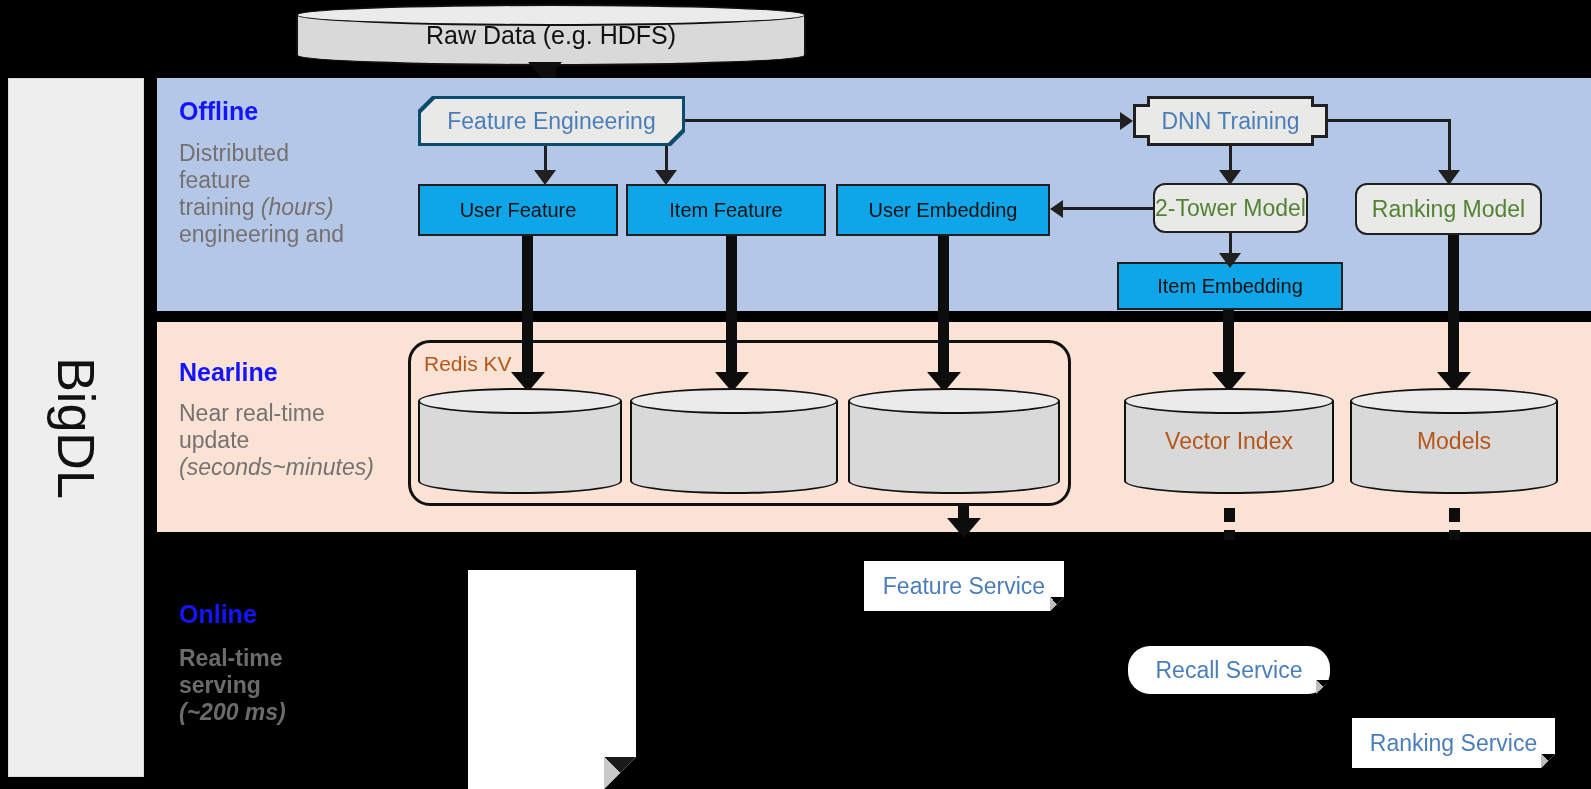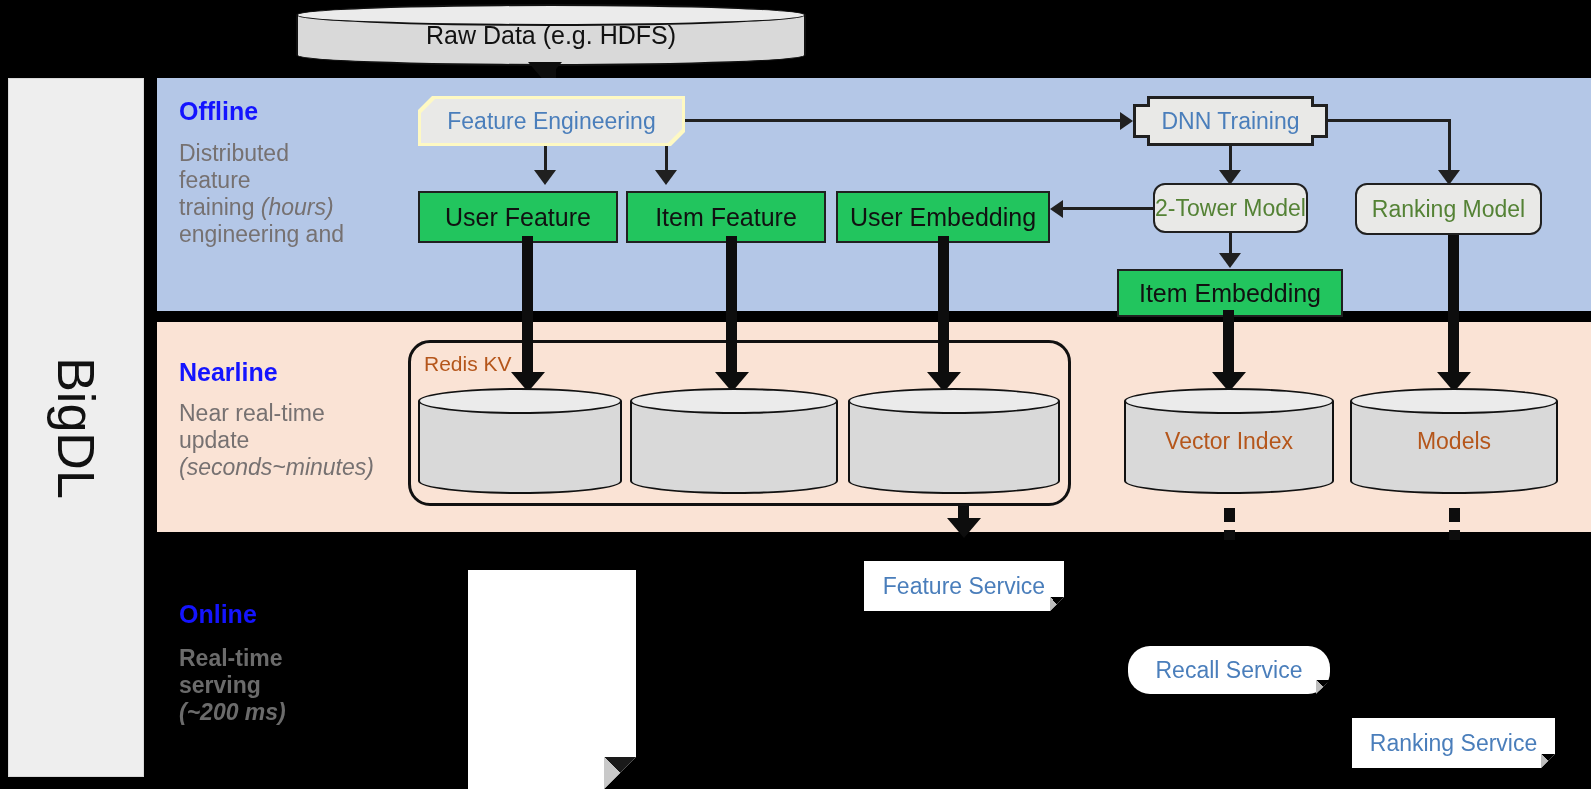--- a/index.html
+++ b/index.html
@@ -28,35 +28,35 @@
   .band-desc{position:absolute;color:#767171;font-size:23px;line-height:1.17;width:230px;}
   .band-desc .it{font-style:italic;}
   #band-online .band-title{color:#1414ff;}
   #band-online .band-desc{color:#6b6b6b;font-weight:bold;}
 
   
   .node{position:absolute;box-sizing:border-box;display:flex;align-items:center;
         justify-content:center;text-align:center;}
 
   
-  .grey-box{background:#22c55e;border:2.5px solid #202020;color:#111;font-size:25px;margin-top:7px;}
+  .grey-box{background:#0ea5e9;border:2.5px solid #202020;color:#111;font-size:20px;}
 
   
   .proc{background:#e9e9e7;border:2.5px solid #202020;}
   .proc.green-t{color:#548235;font-size:23px;}
   .rounded{border-radius:12px;}
 
   
   .chamfer{
     background:#e9e9e7;
     clip-path:polygon(0 14px,14px 0,100% 0,100% calc(100% - 14px),calc(100% - 14px) 100%,0 100%);
     border:none;
   }
   .chamfer-outline{
-    background:#fef9c3;
+    background:#0c4a6e;
     clip-path:polygon(0 14px,14px 0,100% 0,100% calc(100% - 14px),calc(100% - 14px) 100%,0 100%);
   }
 
   
   .card-shape-outer{background:#202020;
     clip-path:polygon(14px 0,calc(100% - 14px) 0,calc(100% - 14px) 8px,100% 8px,100% calc(100% - 8px),calc(100% - 14px) calc(100% - 8px),calc(100% - 14px) 100%,14px 100%,14px calc(100% - 8px),0 calc(100% - 8px),0 8px,14px 8px);}
   .card-shape-inner{background:#e9e9e7;
     clip-path:polygon(14px 0,calc(100% - 14px) 0,calc(100% - 14px) 8px,100% 8px,100% calc(100% - 8px),calc(100% - 14px) calc(100% - 8px),calc(100% - 14px) 100%,14px 100%,14px calc(100% - 8px),0 calc(100% - 8px),0 8px,14px 8px);}
 
   

